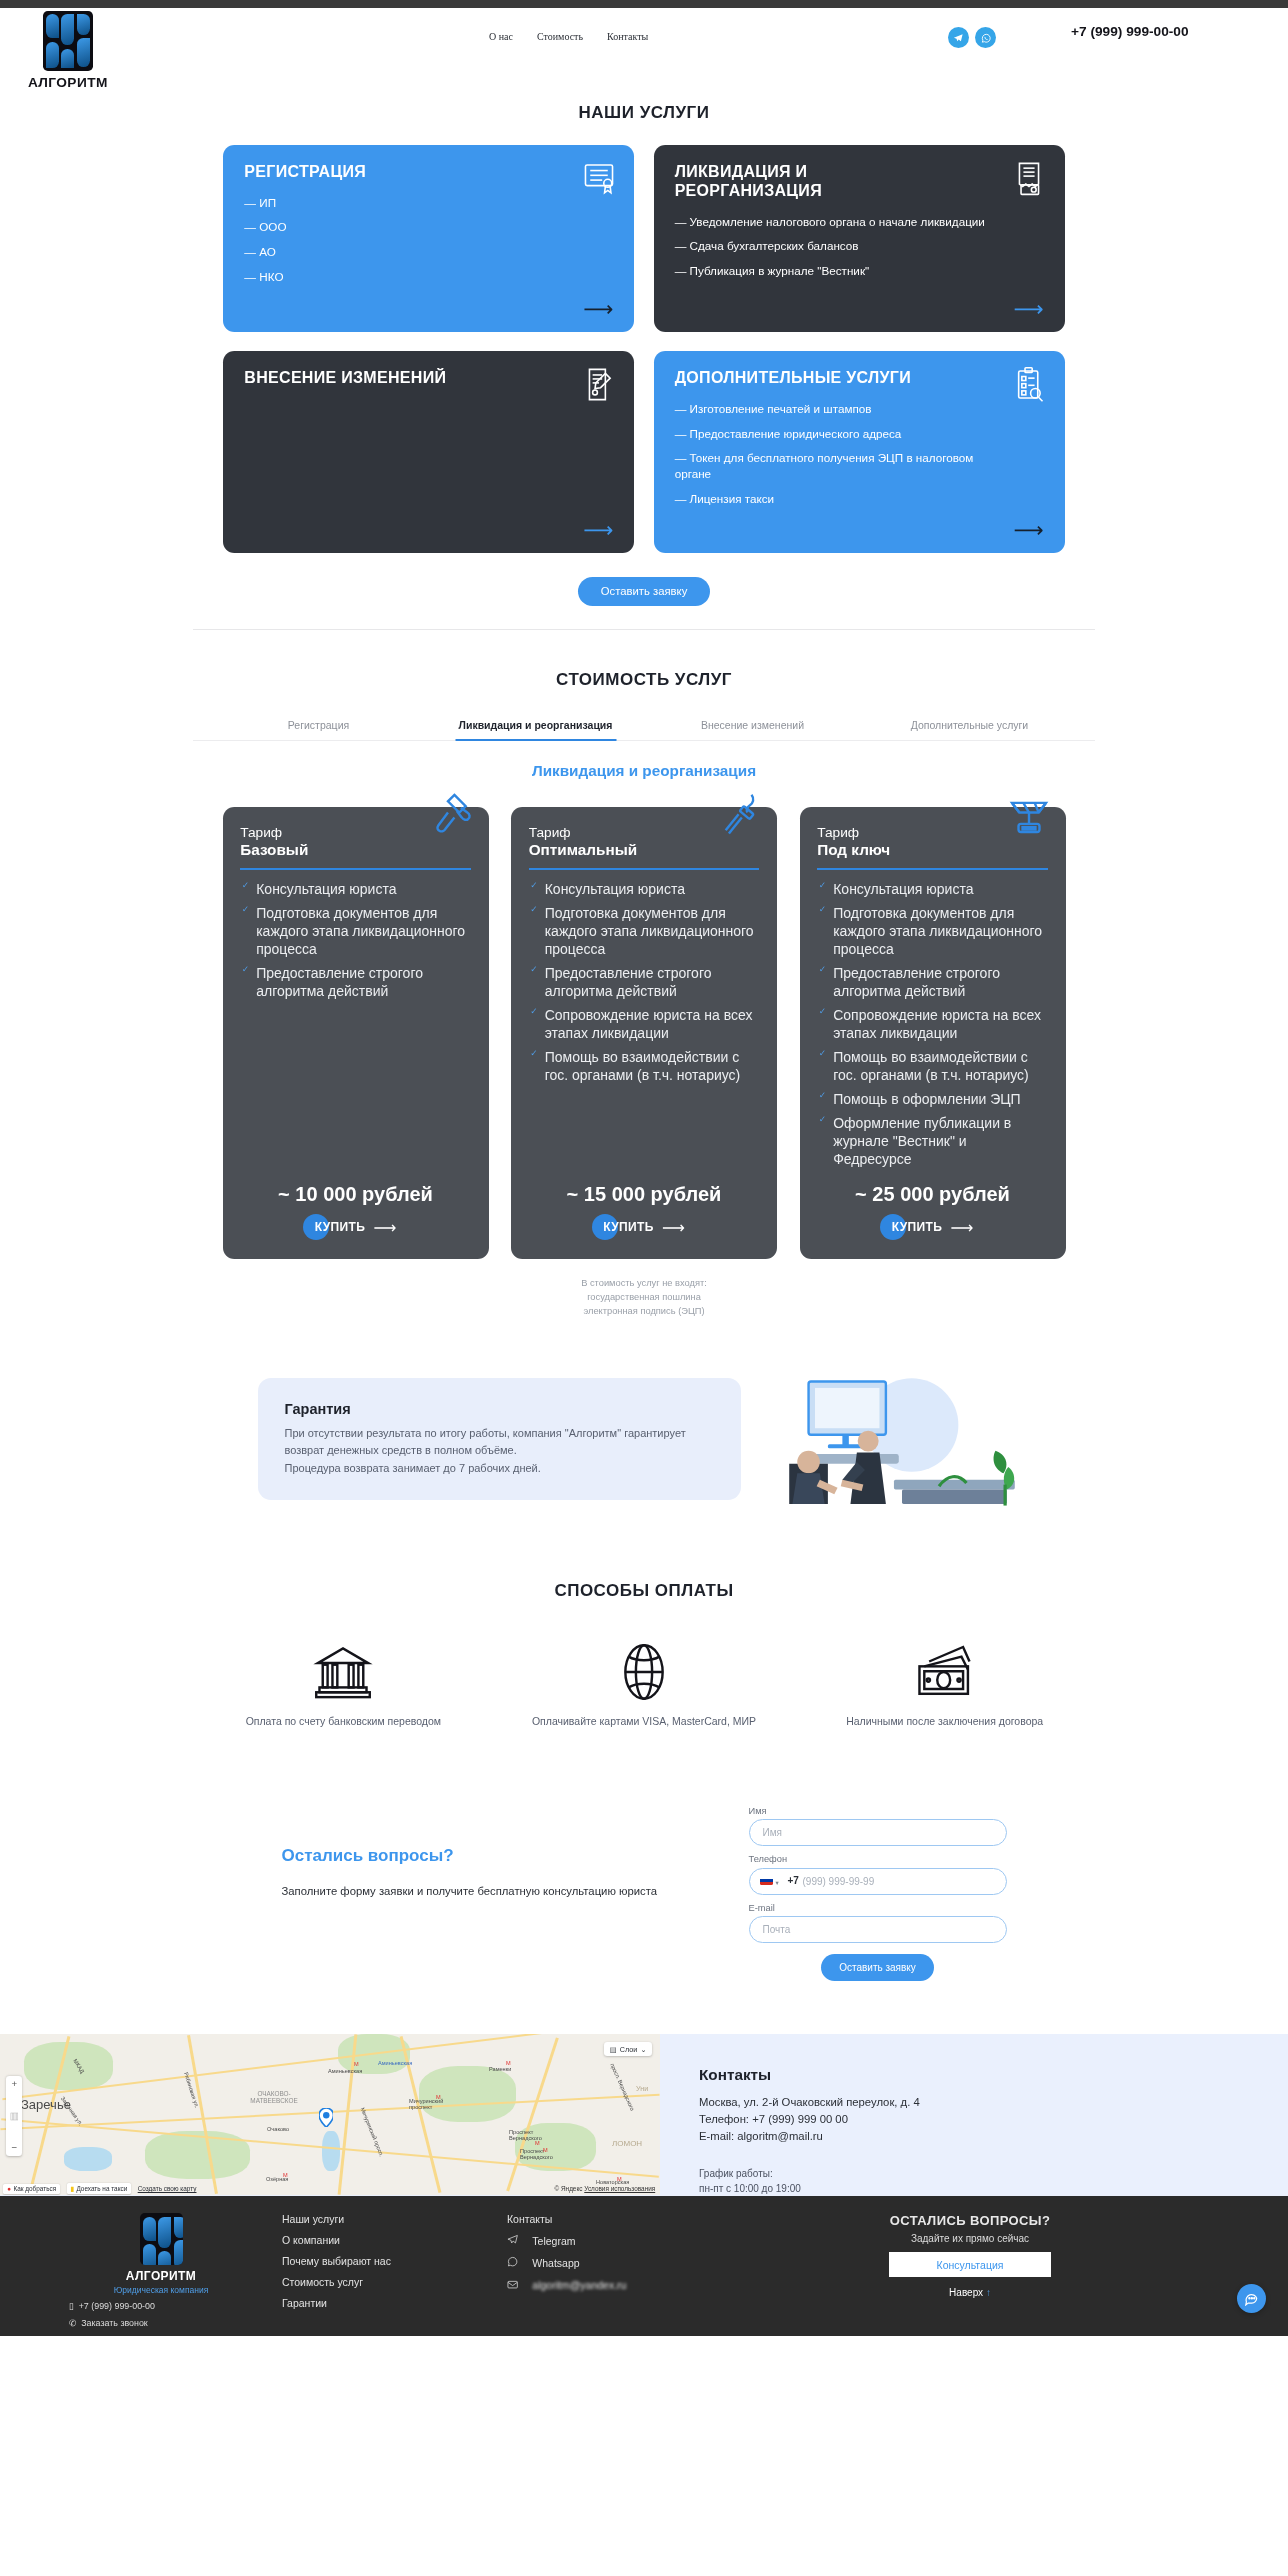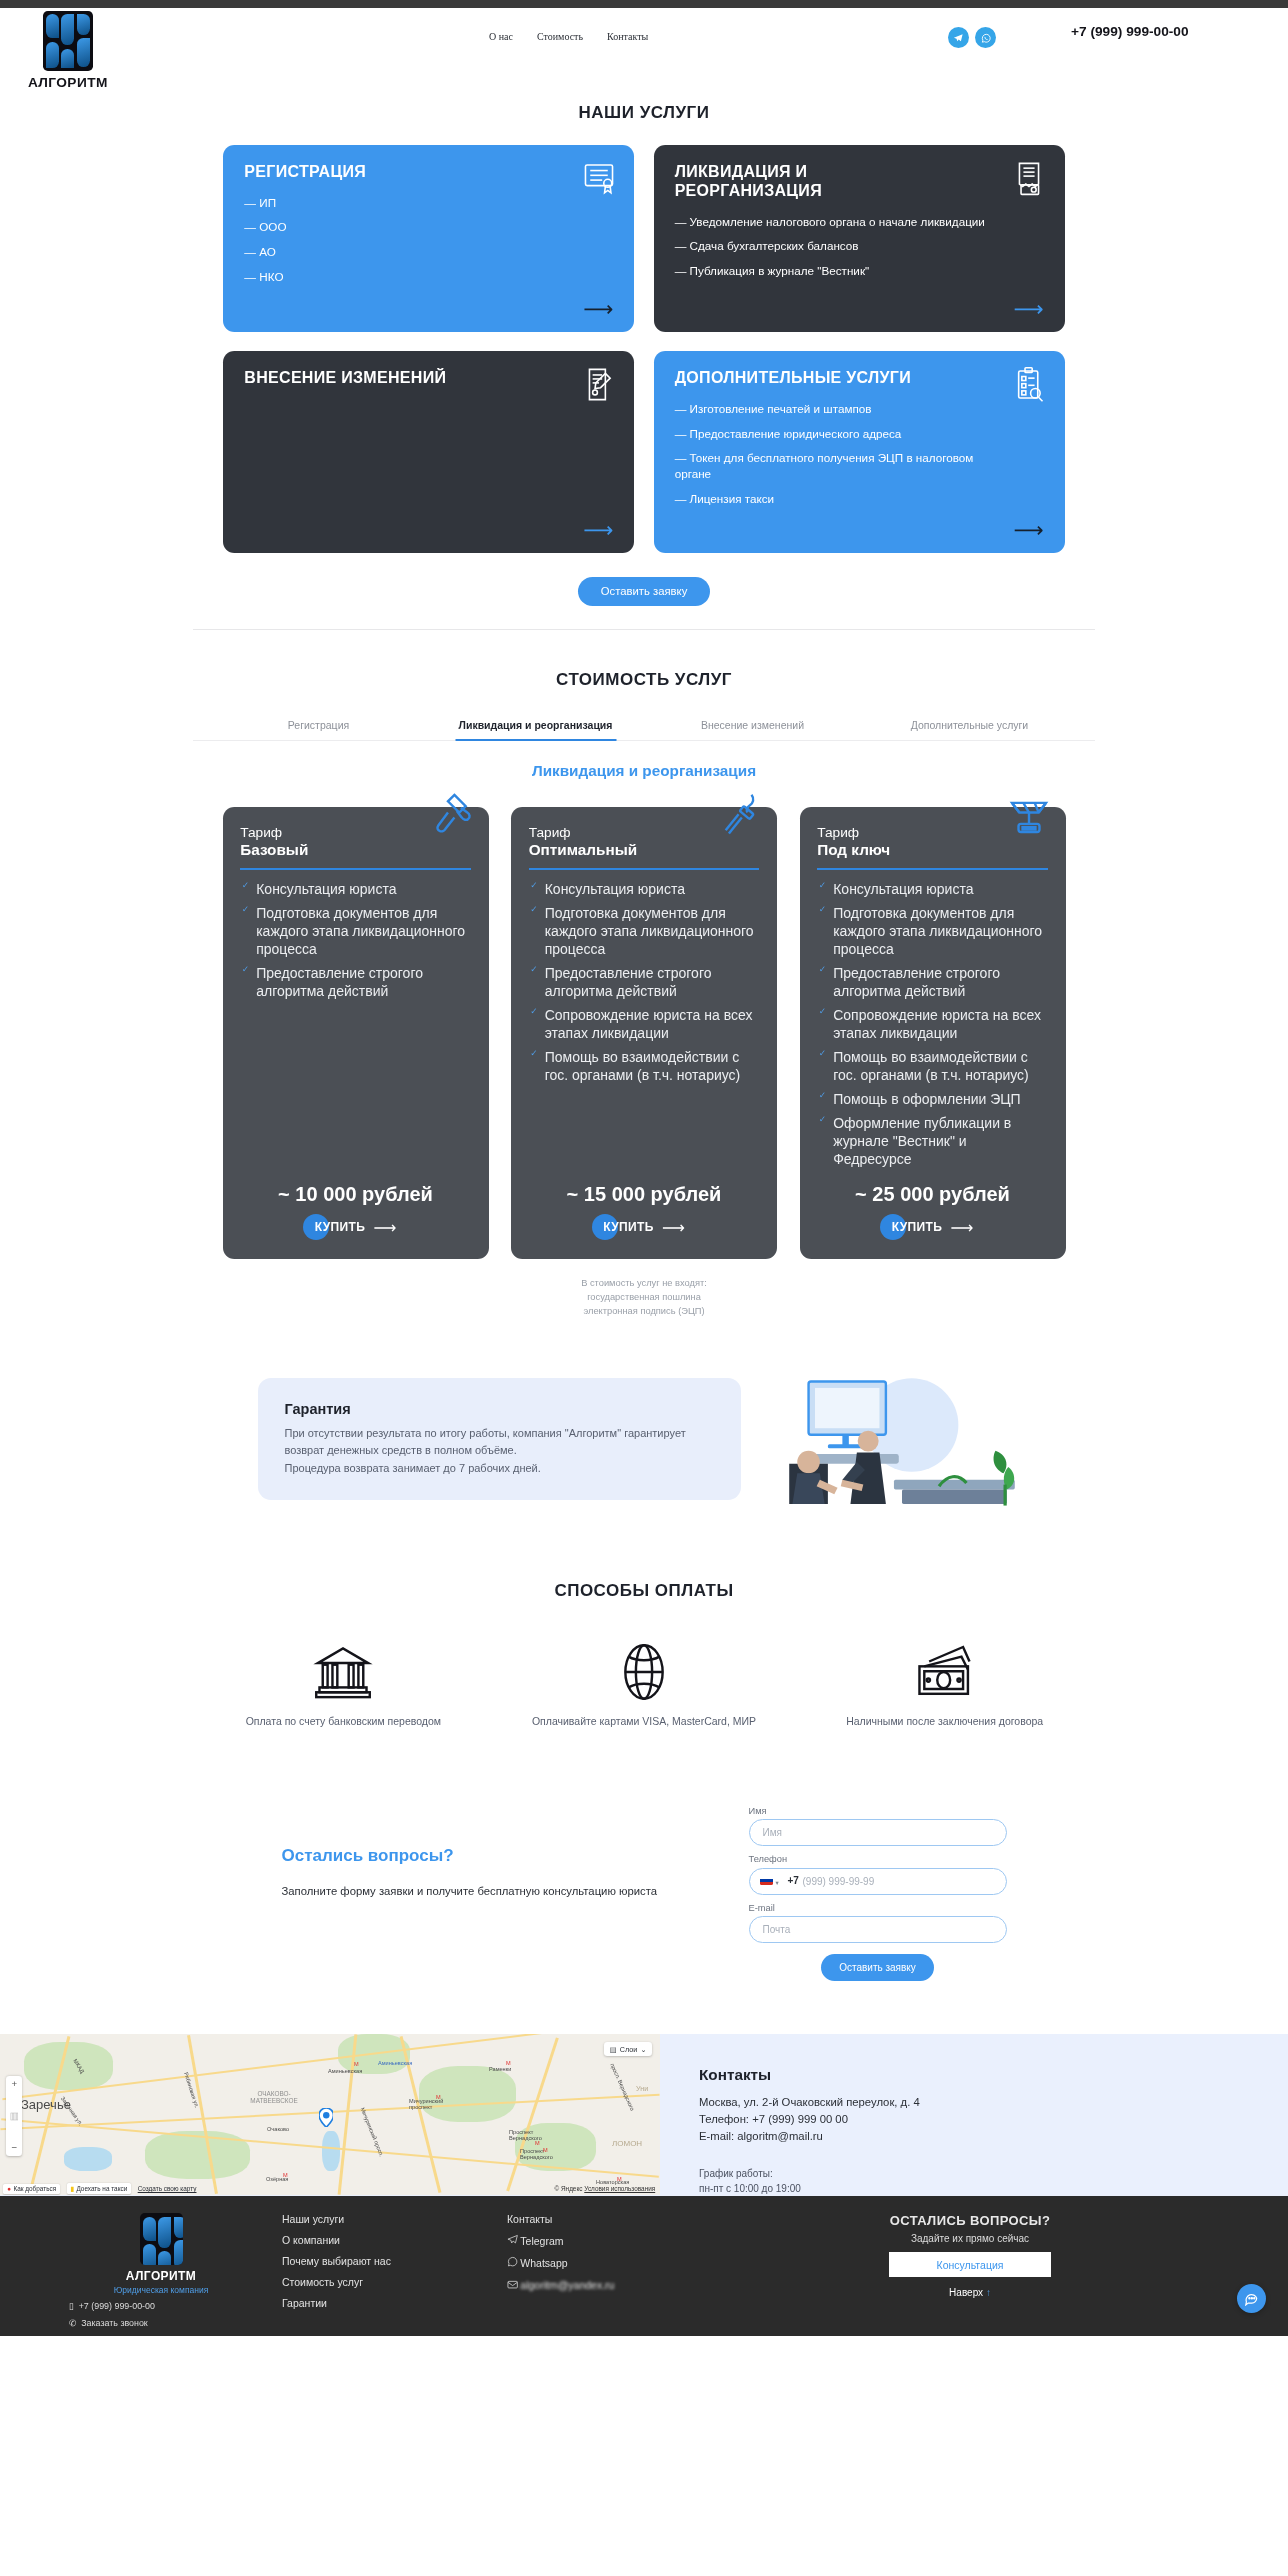--- a/index.html
+++ b/index.html
@@ -137,21 +137,21 @@
   
   #footer { width: 1288px; background: #2b2b2b; color: #e8e8e8; padding: 17.7px 0 8px; }
   .footer-inner { width: 1208px; margin: 0 auto; display: grid; grid-template-columns: 242px 225px 185px 1fr; }
   .f-logo { text-align: center; }
   .f-logo .logo-mark { width: 43px; height: 52px; }
   .f-logo .logo-text { color: #fff; font-size: 12px; }
   .f-logo .sub { color: #4f9ee8; font-size: 8.5px; margin-top: 1.6px; }
   .f-logo .ln { display:flex; align-items:center; gap:4.8px; font-size: 8.9px; margin-top: 6.4px; justify-content:flex-start; padding-left: 29px; color:#dcdcdc;}
   .f-col a { display: block; color: #e2e2e2; font-size: 10.5px; text-decoration: none; margin-bottom: 8.9px; }
   .f-col .hd { font-size: 10.5px; color: #e2e2e2; margin-bottom: 8.9px; }
-  .f-col .ln { display:flex; align-items:center; gap:2px; font-size: 10.5px; margin-bottom: 8.9px; color:#e2e2e2; }
+  .f-col .ln { display:flex; align-items:center; gap:14px; font-size: 10.5px; margin-bottom: 8.9px; color:#e2e2e2; }
   .f-right { text-align: center; }
   .f-right h4 { font-size: 13px; letter-spacing: 0.4px; }
   .f-right .p2 { font-size: 10px; margin-top: 4.8px; color:#dcdcdc; }
   .f-btn { display:inline-block; margin-top: 8px; background: #fff; color: #3d96ed; padding: 6.4px 48px; font-size: 10.5px; text-decoration:none; }
   .f-up { margin-top: 9.7px; font-size: 10px; color: #fff; }
   .f-up span.ar { color: #4f9ee8; }
   .blur { filter: blur(1.8px); }
 </style>
 </head>
 <body>

